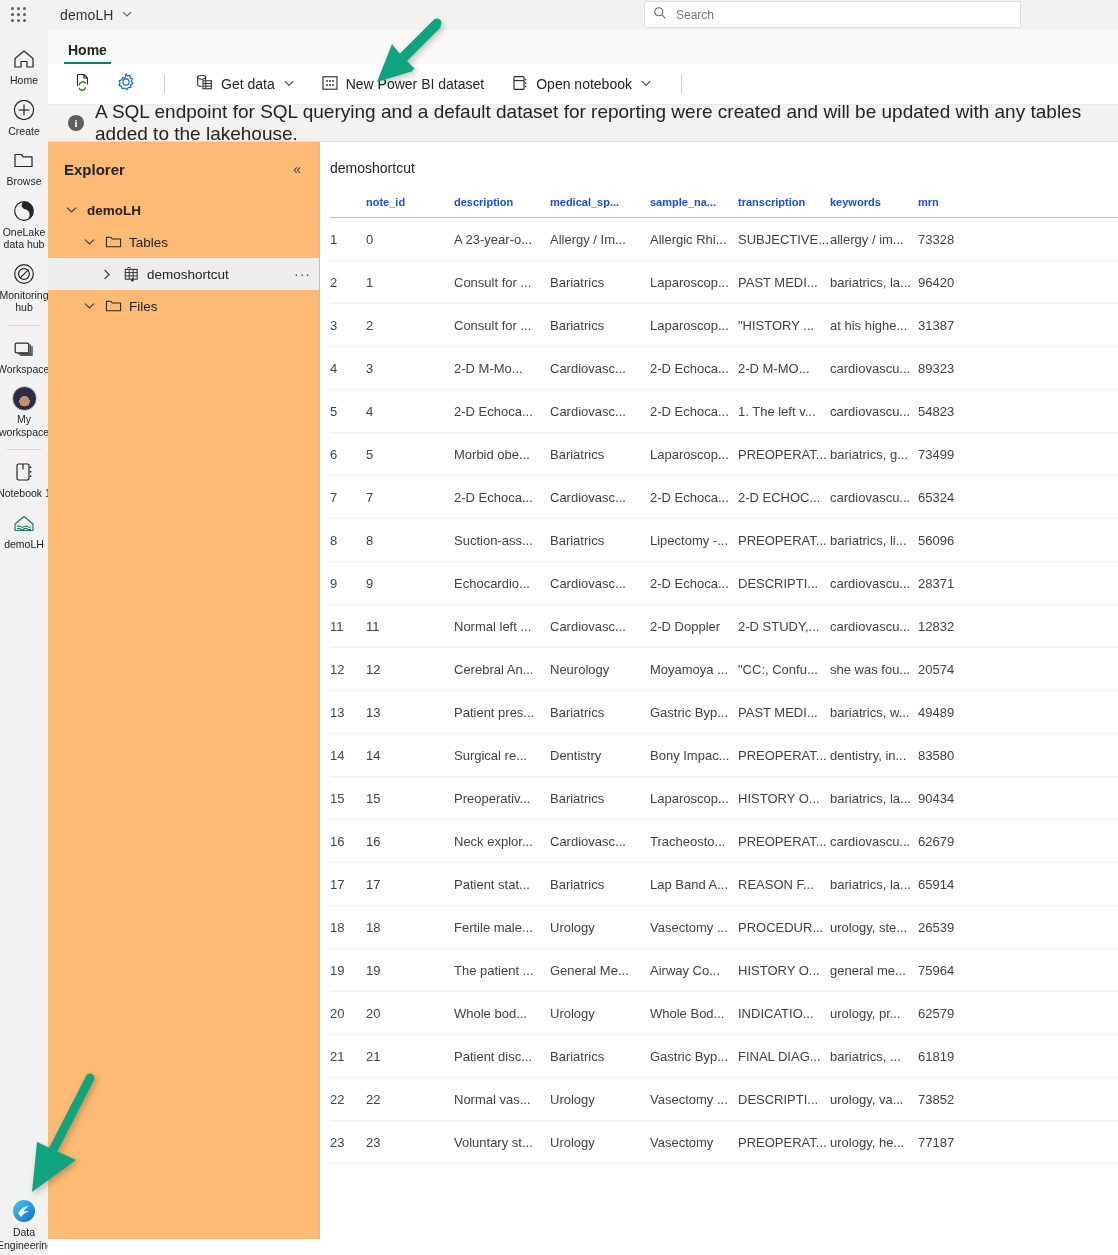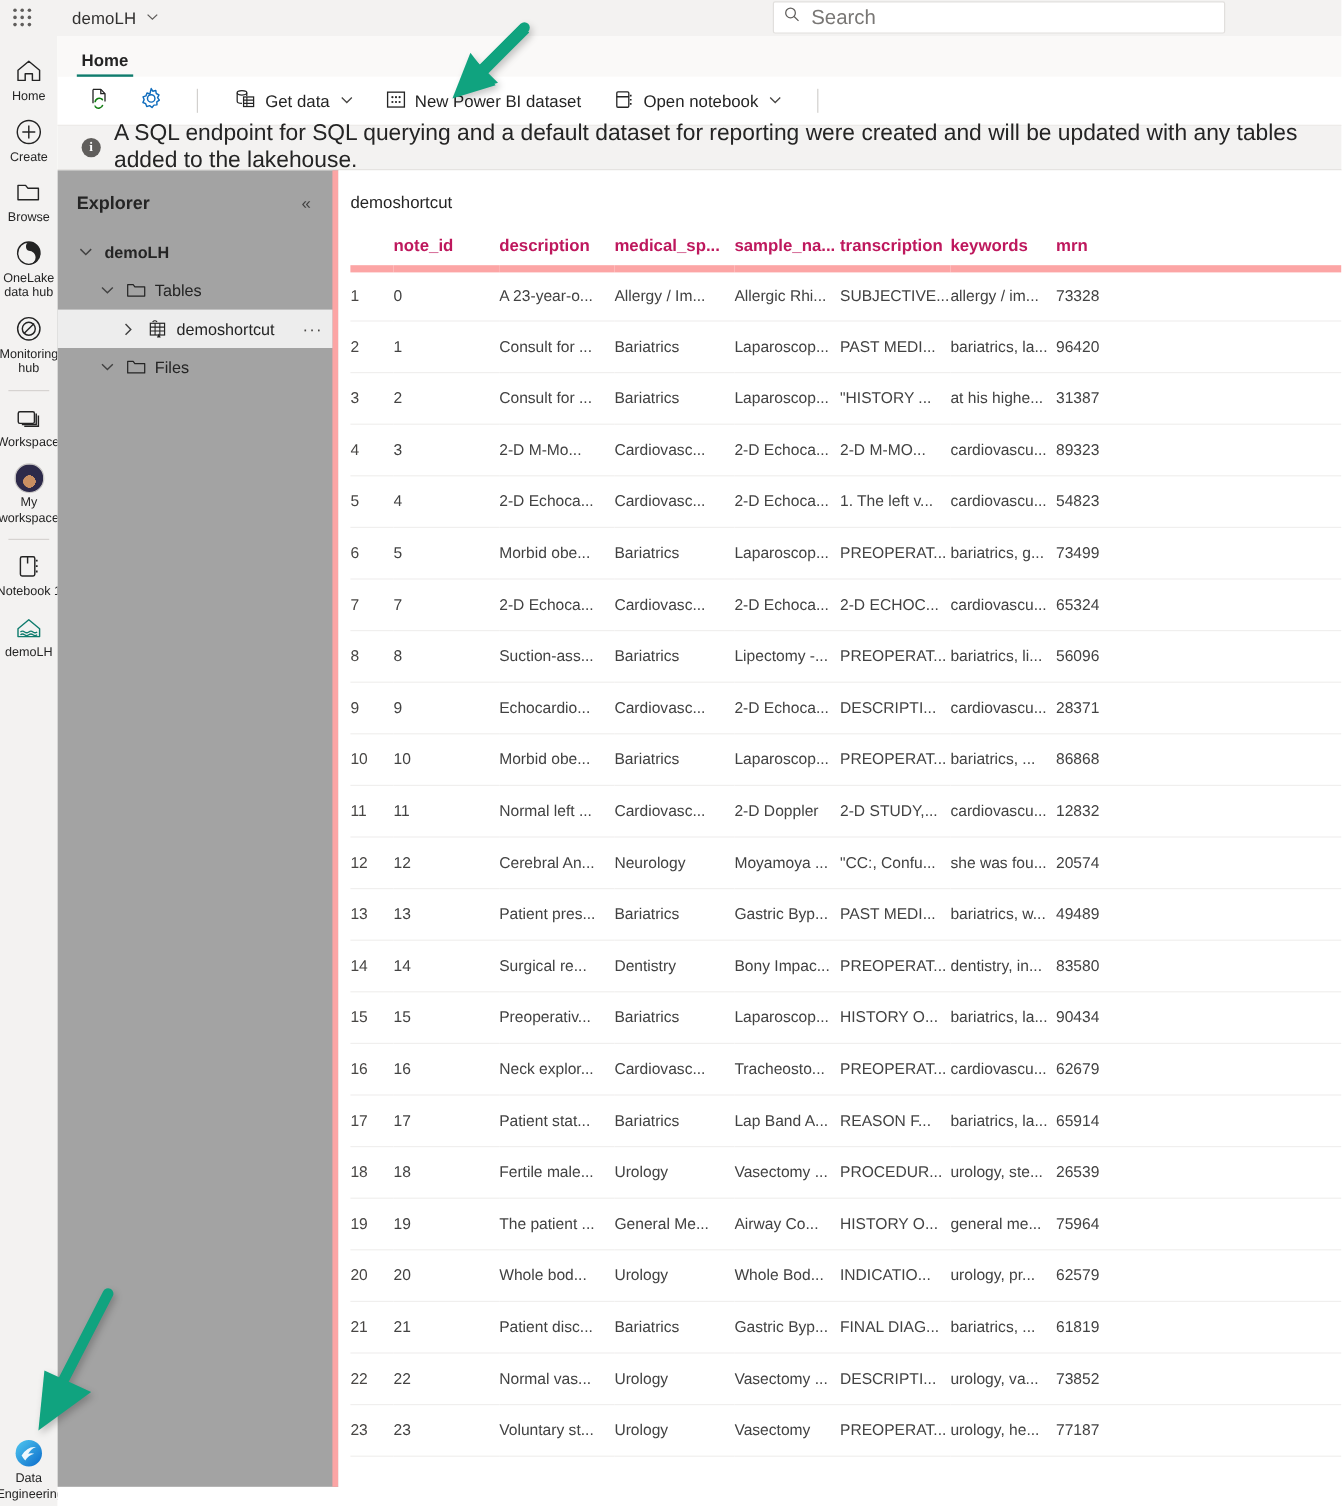--- a/index.html
+++ b/index.html
@@ -32,21 +32,21 @@
     margin-left: 31px; font-size: 14px; color: #323130; font-weight: 400;
     letter-spacing: .1px;
   }
   .title-chev { margin-left: 8px; color: #605e5c; font-size: 10px; }
   .search-wrap {
     position: absolute; left: 644px; top: 1px; width: 377px; height: 27px;
     background: #ffffff; border: 1px solid #e1dfdd; border-radius: 2px;
     display: flex; align-items: center; padding: 0 8px; gap: 7px;
   }
   .search-wrap input {
-    border: 0; outline: 0; font-size: 17px; color: #323130;
+    border: 0; outline: 0; font-size: 12px; color: #323130;
     font-family: "Liberation Sans", sans-serif; flex: 1; background: transparent;
   }
   .search-wrap input::placeholder { color: #797775; }
 
   
   .rail {
     position: absolute; left: 0; top: 30px; width: 48px; height: 1225px;
     background: #f3f2f1;
     display: flex; flex-direction: column; align-items: center;
     padding-top: 10px;
@@ -114,21 +114,21 @@
     width: 16px; height: 16px; border-radius: 50%; background: #605e5c;
     color: #fff; font-size: 11px; font-weight: 700; line-height: 16px;
     text-align: center; font-family: "Liberation Serif", serif; flex: none;
   }
   .notice-text { font-size: 19px; color: #242424; }
 
   .body-split { display: flex; height: 1097px; }
 
   
   .explorer {
-    width: 234px; background: #a3a3a3; border-right: 5px solid #fca5a5;
+    width: 272px; background: #fdba74; border-right: 1px solid #fca5a5;
     padding-top: 12px; flex: none;
   }
   .exp-head {
     display: flex; align-items: center; justify-content: space-between;
     padding: 0 14px 0 16px; height: 30px;
   }
   .exp-title { font-size: 15px; font-weight: 600; color: #242424; }
   .exp-collapse { color: #424242; font-size: 14px; cursor: pointer; padding: 2px 4px; }
   .tree { margin-top: 10px; }
   .tnode {
@@ -142,22 +142,22 @@
   .tnode.lvl0 { padding-left: 14px; font-weight: 700; }
   .tnode.lvl1 { padding-left: 32px; }
   .tnode.lvl2 { padding-left: 50px; }
   .ellip { color: #484644; font-size: 14px; letter-spacing: 1px; }
 
   
   .grid-pane { flex: 1; background: #ffffff; padding-left: 10px; overflow: hidden; }
   .grid-title { font-size: 14px; color: #242424; margin: 18px 0 0 0; padding-left: 0px; }
   table.grid { width: 100%; border-collapse: collapse; margin-top: 20px; table-layout: fixed; }
   table.grid th {
-    font-size: 14px; font-weight: 600; color: #be185d; text-align: left;
-    padding: 0 0 9px 0; border-bottom: 6px solid #fca5a5; white-space: nowrap;
+    font-size: 11px; font-weight: 600; color: #1d4ed8; text-align: left;
+    padding: 0 0 9px 0; border-bottom: 1px solid #fca5a5; white-space: nowrap;
     overflow: hidden; text-overflow: ellipsis;
   }
   table.grid td {
     font-size: 13px; color: #424242; padding: 0; height: 43px;
     border-bottom: 1px solid #f0efee; white-space: nowrap;
     overflow: hidden; text-overflow: ellipsis;
   }
   table.grid td.rownum { color: #484644; }
   col.c-idx { width: 36px; }
   col.c-a { width: 88px; }
@@ -615,31 +615,20 @@
                 <td>9</td>
                 <td>Echocardio...</td>
                 <td>Cardiovasc...</td>
                 <td>2-D Echoca...</td>
                 <td>DESCRIPTI...</td>
                 <td>cardiovascu...</td>
                 <td>28371</td>
                 <td></td>
               </tr>
               <tr>
-                <td class="rownum">10</td>
-                <td>10</td>
-                <td>Morbid obe...</td>
-                <td>Bariatrics</td>
-                <td>Laparoscop...</td>
-                <td>PREOPERAT...</td>
-                <td>bariatrics, ...</td>
-                <td>86868</td>
-                <td></td>
-              </tr>
-              <tr>
                 <td class="rownum">11</td>
                 <td>11</td>
                 <td>Normal left ...</td>
                 <td>Cardiovasc...</td>
                 <td>2-D Doppler</td>
                 <td>2-D STUDY,...</td>
                 <td>cardiovascu...</td>
                 <td>12832</td>
                 <td></td>
               </tr>

